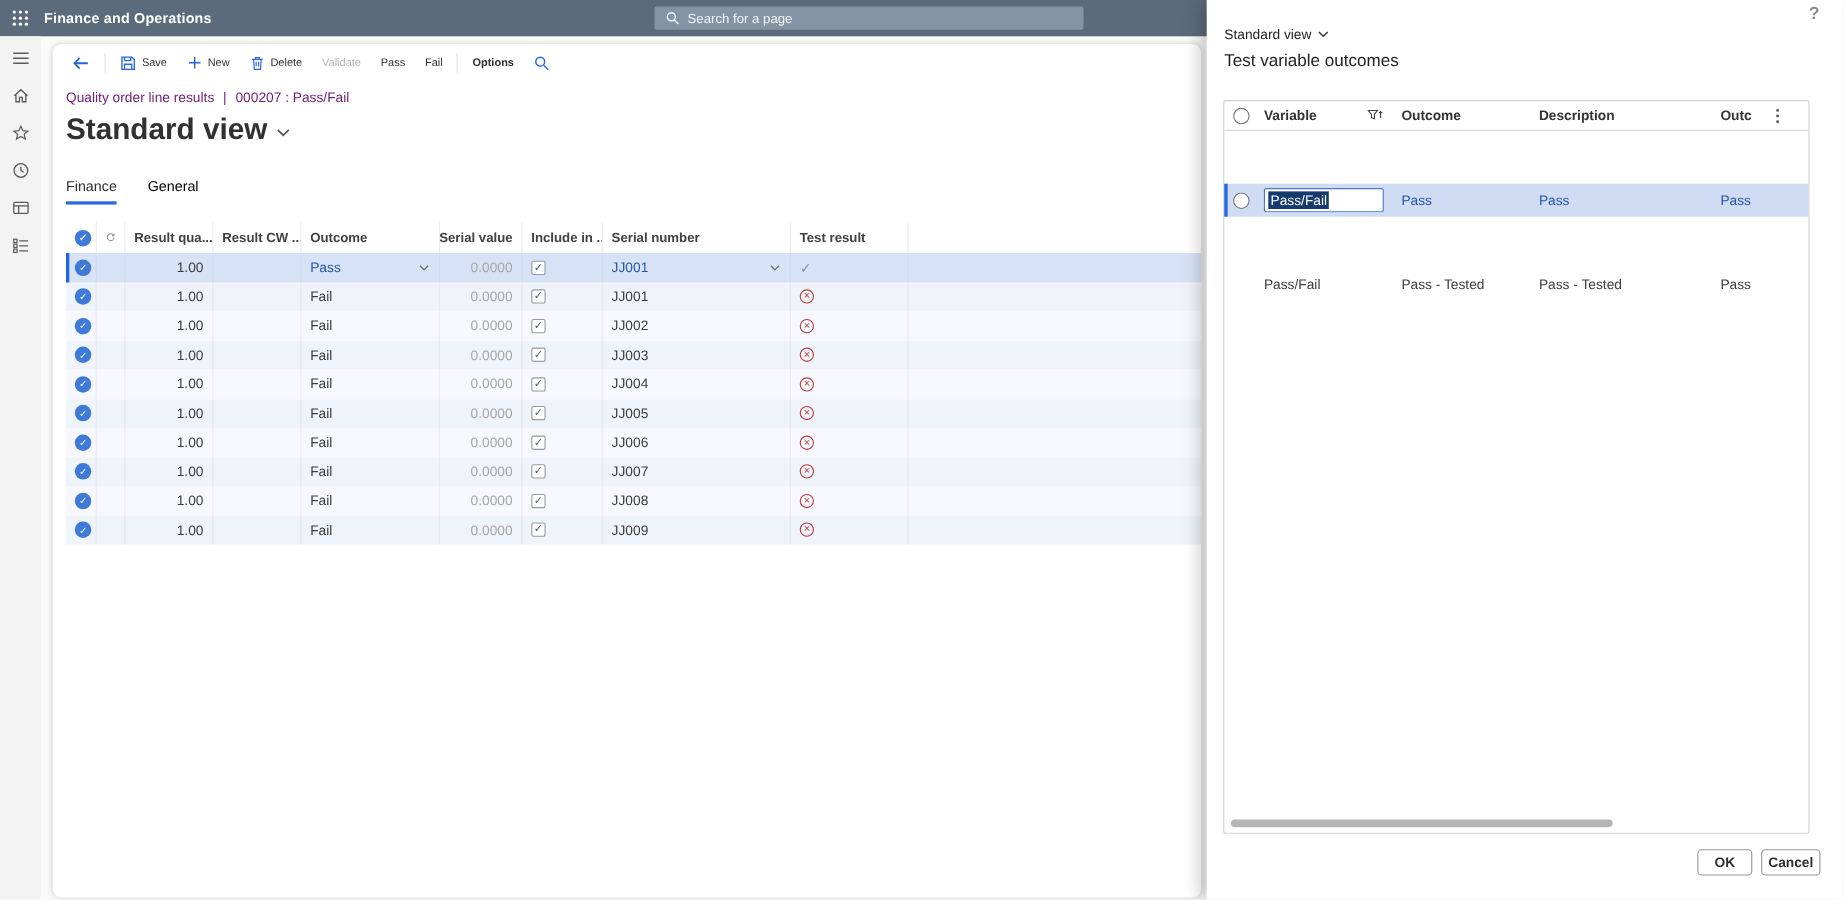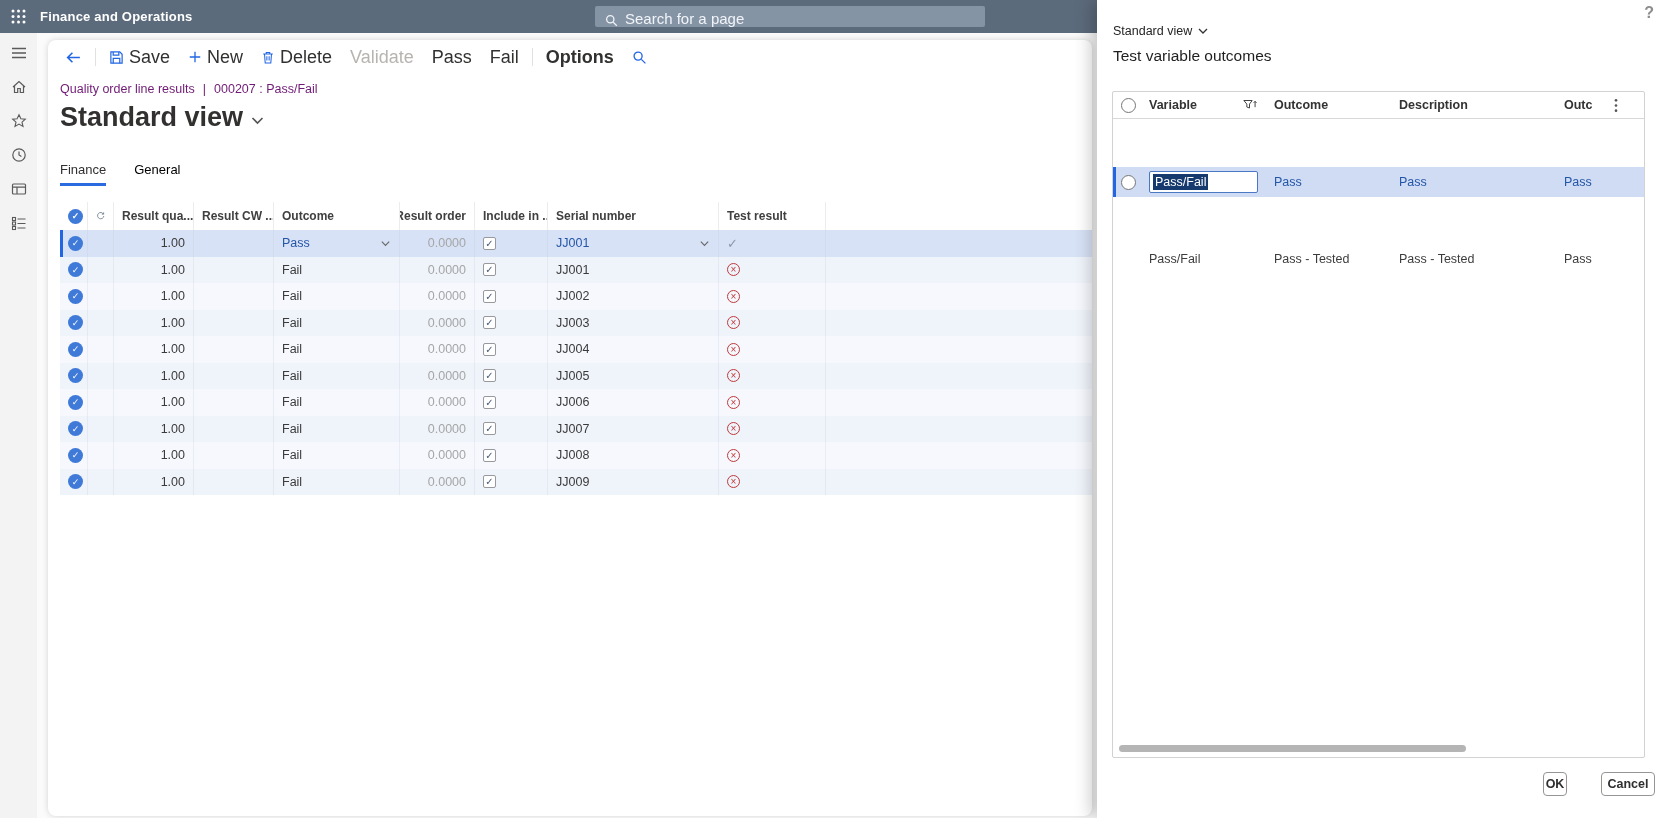--- a/index.html
+++ b/index.html
@@ -4,30 +4,30 @@
 <style>
   * { box-sizing: border-box; margin: 0; padding: 0; }
   html,body { width:1676px; height:818px; overflow:hidden; }
   body { font-family:"Liberation Sans", sans-serif; background:#fbfbfb; position:relative; color:#323130; }
 
   
   .topbar { position:absolute; left:0; top:0; width:1272px; height:33px; background:#5c6b7c; display:flex; align-items:center; }
   .waffle { width:36px; height:33px; display:flex; align-items:center; justify-content:center; cursor:pointer; }
   .waffle svg { display:block; }
   .app-title { color:#fff; font-size:13px; font-weight:bold; margin-left:4px; letter-spacing:.2px; }
-  .searchbox { position:absolute; left:595px; top:6px; width:390px; height:21px; background:#8494a5; border-radius:2px; display:flex; align-items:flex-end; gap:7px; padding-left:10px; color:#f1f4f8; font-size:15px; }
+  .searchbox { position:absolute; left:595px; top:6px; width:390px; height:21px; background:#8494a5; border-radius:2px; display:flex; align-items:center; gap:7px; padding-left:10px; color:#f1f4f8; font-size:12px; }
 
   
   .siderail { position:absolute; left:0; top:33px; width:37px; height:785px; background:#f3f3f3; display:flex; flex-direction:column; align-items:center; padding-top:11px; gap:16px; }
   .siderail .ic { width:18px; height:18px; color:#5a5a5a; display:flex; align-items:center; justify-content:center; cursor:pointer; }
 
   
   .card { position:absolute; left:48px; top:40px; width:1044px; height:776px; background:#fff; border-radius:8px; box-shadow:0 0 6px rgba(0,0,0,.16); }
 
-  .toolbar { position:absolute; left:0; top:0; right:0; height:34px; display:flex; align-items:center; padding:0 8px; font-size:18px; color:#323130; }
+  .toolbar { position:absolute; left:0; top:0; right:0; height:34px; display:flex; align-items:center; padding:0 8px; font-size:10px; color:#323130; }
   .tbtn { display:flex; align-items:center; gap:5px; padding:0 9px; height:100%; cursor:pointer; white-space:nowrap; }
   .tbtn.muted { color:#b6b4b1; cursor:default; }
   .tbtn.strong { font-weight:600; }
   .tdiv { width:1px; height:18px; background:#e1e1e1; margin:0 4px; }
 
   .breadcrumb { position:absolute; left:12px; top:42px; font-size:12.5px; color:#701a75; display:flex; gap:8px; }
   .viewtitle { position:absolute; left:12px; top:62px; font-size:27px; font-weight:600; color:#323130; display:flex; align-items:center; gap:7px; }
   .viewtitle svg { margin-top:5px; }
 
   .tabs { position:absolute; left:12px; top:122px; display:flex; gap:28px; font-size:13px; }
@@ -70,21 +70,21 @@
   .pvarhead { justify-content:space-between; }
   .prow { font-size:12.5px; color:#3c3c3c;margin-top:48px; }
   .prow.sel { height:30px; background:#cfdcf4; position:relative; color:#2456a8; }
   .prow.sel::before { content:""; position:absolute; left:0; top:0; bottom:0; width:3px; background:#2266e3; }
   .prow.plain { height:28px; }
   .radio { width:15px; height:15px; border:1px solid #767676; border-radius:50%; background:#fff; flex:none; }
   .inputbox { display:inline-flex; align-items:center; width:118px; height:22px; background:#fff; border:1px solid #4a78c4; border-radius:2px; padding:0 3px; overflow:hidden; }
   .seltext { background:#16396e; color:#fff; font-size:12.5px; padding:1px 2px; }
   .hscroll { position:absolute; left:6px; bottom:5px; width:347px; height:7px; border-radius:4px; background:#b5b5b5; cursor:pointer; }
   .pbtn { position:absolute; top:772px; height:24px; background:#fff; border:1px solid #979593; border-radius:4px; font-size:12.5px; font-weight:600; color:#2f2f2f; display:flex; align-items:center; justify-content:center; cursor:pointer; font-family:"Liberation Sans",sans-serif; }
-  .ok { left:446px; width:24px; }
+  .ok { left:446px; width:50px; }
   .cancel { left:504px; width:54px; }
 </style>
 </head>
 <body>
 
 <div class="topbar">
   <div class="waffle">
     <svg width="15" height="15" viewBox="0 0 15 15">
       <g fill="#ffffff">
         <circle cx="2" cy="2" r="1.5"></circle>
@@ -221,21 +221,21 @@
         </div>
       <div>
         <svg width="14" height="14" viewBox="0 0 16 16">
             <path d="M13.2 4.6A5.6 5.6 0 1 0 13.9 8" stroke="#5a6b7d" stroke-width="1.3" fill="none"></path>
             <path d="M13.6 1.6v3.2h-3.2" stroke="#5a6b7d" stroke-width="1.3" fill="none"></path>
           </svg>
       </div>
       <div>Result qua...</div>
       <div>Result CW ...</div>
       <div>Outcome</div>
-      <div class="num">Result order</div>
+      <div class="num">Serial value</div>
       <div>Include in ...</div>
       <div>Serial number</div>
       <div>Test result</div>
       <div></div>
     </div>
     <div>
         <div class="grow sel">
           <div class="gc">
             <span class="circle">✓</span>
           </div>

